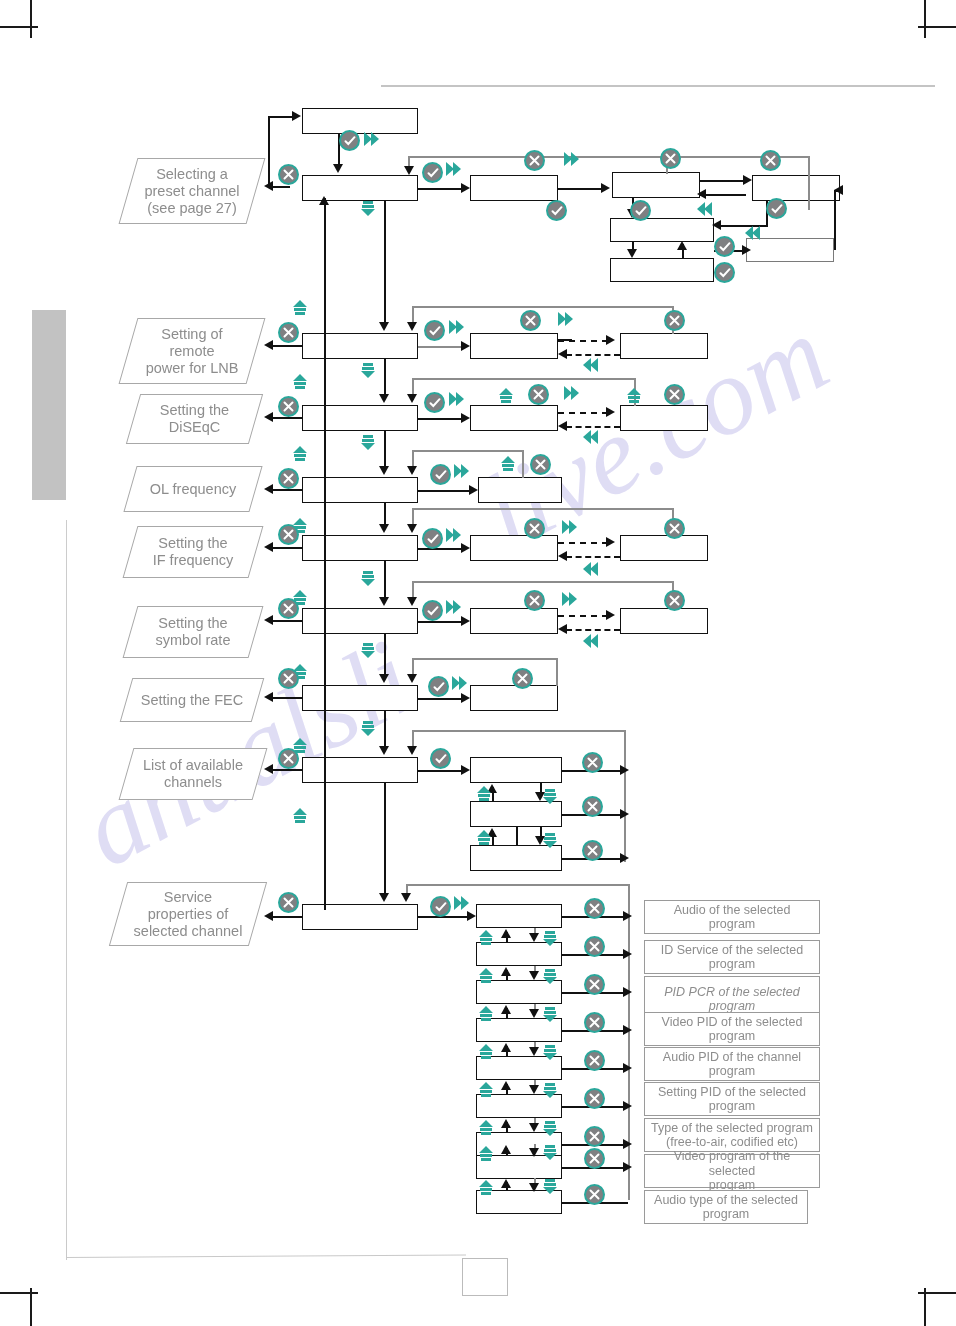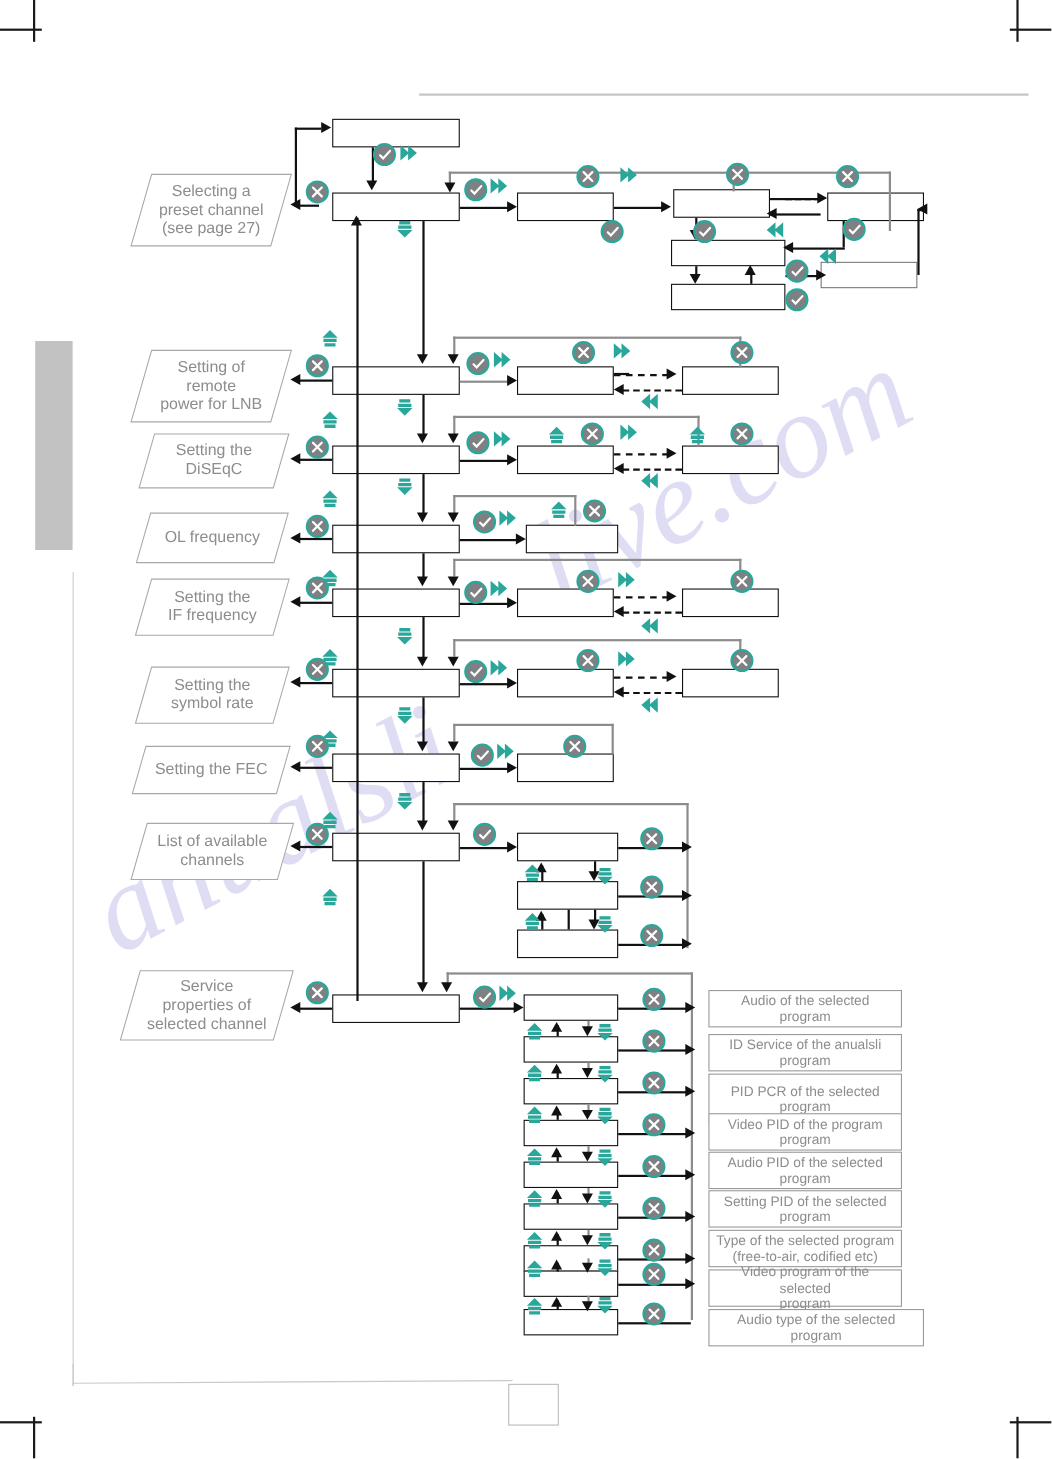--- a/index.html
+++ b/index.html
@@ -198,41 +198,41 @@
   <div class="fbox" style="left:476px;top:1056px;width:86px;height:24px;"></div>
   <div class="fbox" style="left:476px;top:1094px;width:86px;height:24px;"></div>
   <div class="fbox" style="left:476px;top:1132px;width:86px;height:24px;"></div>
   <div class="fbox" style="left:476px;top:1155px;width:86px;height:24px;"></div>
   <div class="fbox" style="left:476px;top:1190px;width:86px;height:24px;"></div>
 
   <div class="dbox" style="left:644px;top:900px;width:176px;height:34px;">
     <span><span>Audio of the selected</span><br><span>program</span></span>
   </div>
   <div class="dbox" style="left:644px;top:940px;width:176px;height:34px;">
-    <span><span>ID Service of the anualsli</span><br><span>program</span></span>
-  </div>
-  <div class="dbox" style="left:644px;top:976px;width:176px;height:46px;">
+    <span><span>ID Service of the selected</span><br><span>program</span></span>
+  </div>
+  <div class="dbox" style="left:644px;top:976px;width:176px;height:46px;font-style:italic;">
     <span><span>PID PCR of the selected</span><br><span>program</span></span>
   </div>
   <div class="dbox" style="left:644px;top:1012px;width:176px;height:34px;">
-    <span><span>Video PID of the program</span><br><span>program</span></span>
+    <span><span>Video PID of the selected</span><br><span>program</span></span>
   </div>
   <div class="dbox" style="left:644px;top:1047px;width:176px;height:34px;">
-    <span><span>Audio PID of the selected</span><br><span>program</span></span>
+    <span><span>Audio PID of the channel</span><br><span>program</span></span>
   </div>
   <div class="dbox" style="left:644px;top:1082px;width:176px;height:34px;">
     <span><span>Setting  PID of the selected</span><br><span>program</span></span>
   </div>
   <div class="dbox" style="left:644px;top:1118px;width:176px;height:34px;">
     <span><span>Type of the selected program</span><br><span>(free-to-air, codified etc)</span></span>
   </div>
   <div class="dbox" style="left:644px;top:1154px;width:176px;height:34px;">
     <span><span>Video program of the selected</span><br><span>program</span></span>
   </div>
-  <div class="dbox" style="left:644px;top:1190px;width:196px;height:34px;">
+  <div class="dbox" style="left:644px;top:1190px;width:164px;height:34px;">
     <span><span>Audio type of the selected</span><br><span>program</span></span>
   </div>
 
   <div class="ln v" style="left:268px;top:116px;height:72px;"></div>
   <div class="ln h" style="left:268px;top:116px;width:24px;"></div>
   <div class="ah r" style="left:292px;top:111px;"></div>
   <div class="ln h" style="left:268px;top:186px;width:22px;"></div>
   <div class="ah l" style="left:264px;top:181px;"></div>
 
   <div class="ln v" style="left:338px;top:134px;height:32px;"></div>

